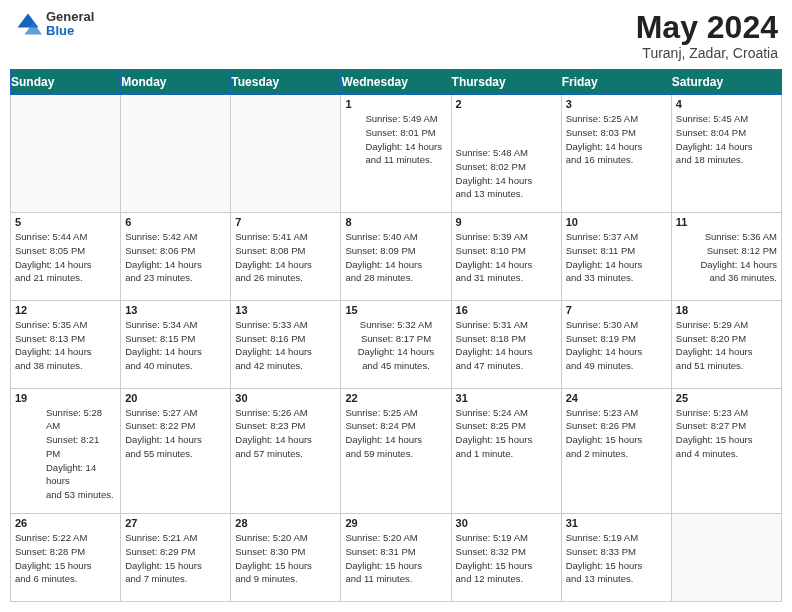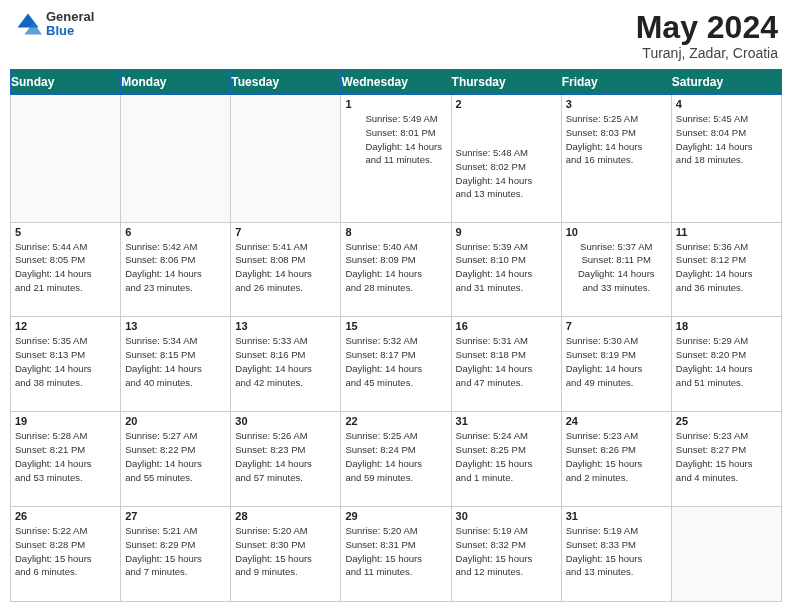--- a/index.html
+++ b/index.html
@@ -195,28 +195,28 @@
           </td>
           <td>
             <div class="day-num">9</div>
             <div class="day-info" style="white-space: pre-line;">Sunrise: 5:39 AM
 Sunset: 8:10 PM
 Daylight: 14 hours
 and 31 minutes.</div>
           </td>
           <td>
             <div class="day-num">10</div>
-            <div class="day-info" style="white-space: pre-line; text-align: center;">Sunrise: 5:37 AM
+            <div class="day-info" style="white-space: pre-line;">Sunrise: 5:37 AM
 Sunset: 8:11 PM
 Daylight: 14 hours
 and 33 minutes.</div>
           </td>
           <td>
             <div class="day-num">11</div>
-            <div class="day-info" style="white-space: pre-line;">Sunrise: 5:36 AM
+            <div class="day-info" style="white-space: pre-line; text-align: right;">Sunrise: 5:36 AM
 Sunset: 8:12 PM
 Daylight: 14 hours
 and 36 minutes.</div>
           </td>
         </tr>
         <tr>
           <td>
             <div class="day-num">12</div>
             <div class="day-info" style="white-space: pre-line;">Sunrise: 5:35 AM
 Sunset: 8:13 PM
@@ -232,21 +232,21 @@
           </td>
           <td>
             <div class="day-num">13</div>
             <div class="day-info" style="white-space: pre-line;">Sunrise: 5:33 AM
 Sunset: 8:16 PM
 Daylight: 14 hours
 and 42 minutes.</div>
           </td>
           <td>
             <div class="day-num">15</div>
-            <div class="day-info" style="white-space: pre-line;">Sunrise: 5:32 AM
+            <div class="day-info" style="white-space: pre-line; text-align: center;">Sunrise: 5:32 AM
 Sunset: 8:17 PM
 Daylight: 14 hours
 and 45 minutes.</div>
           </td>
           <td>
             <div class="day-num">16</div>
             <div class="day-info" style="white-space: pre-line;">Sunrise: 5:31 AM
 Sunset: 8:18 PM
 Daylight: 14 hours
 and 47 minutes.</div>
@@ -262,21 +262,21 @@
             <div class="day-num">18</div>
             <div class="day-info" style="white-space: pre-line;">Sunrise: 5:29 AM
 Sunset: 8:20 PM
 Daylight: 14 hours
 and 51 minutes.</div>
           </td>
         </tr>
         <tr>
           <td>
             <div class="day-num">19</div>
-            <div class="day-info" style="white-space: pre-line;">Sunrise: 5:28 AM
+            <div class="day-info" style="white-space: pre-line; margin-left: 31px;">Sunrise: 5:28 AM
 Sunset: 8:21 PM
 Daylight: 14 hours
 and 53 minutes.</div>
           </td>
           <td>
             <div class="day-num">20</div>
             <div class="day-info" style="white-space: pre-line;">Sunrise: 5:27 AM
 Sunset: 8:22 PM
 Daylight: 14 hours
 and 55 minutes.</div>

